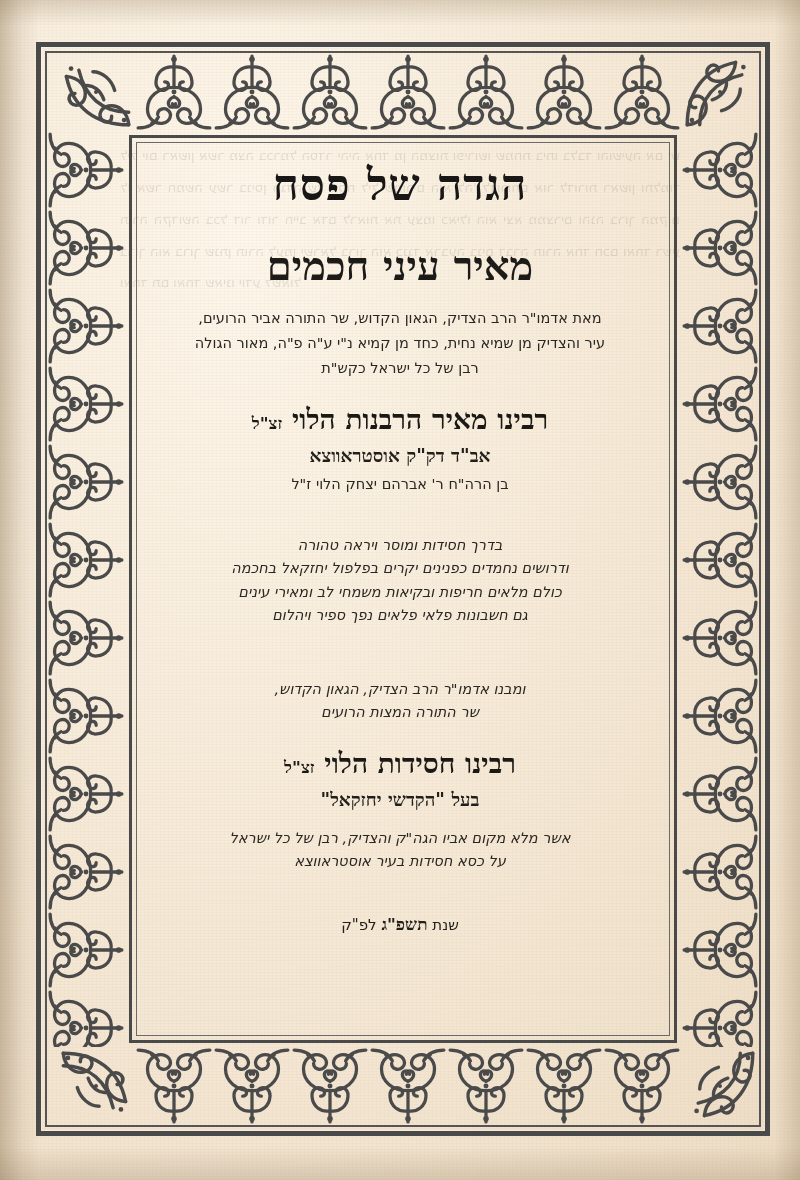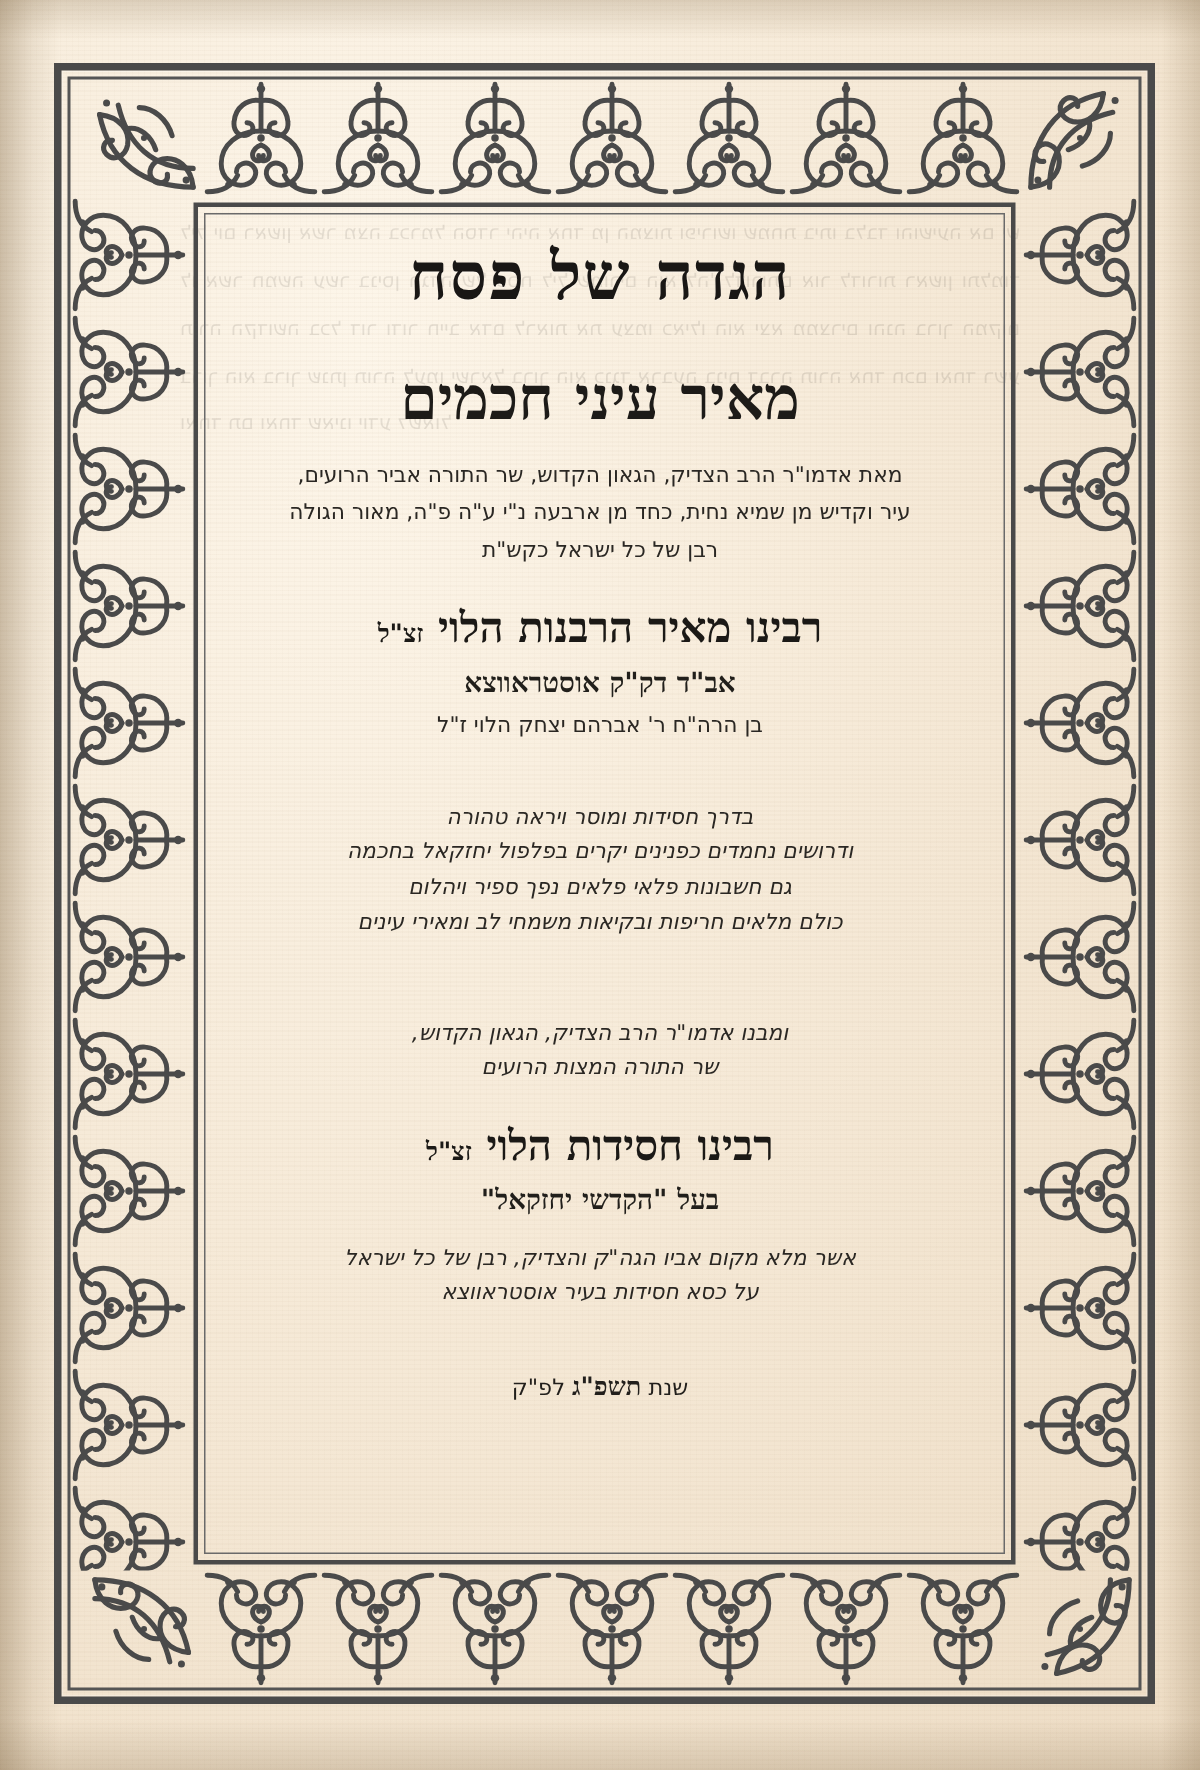--- a/index.html
+++ b/index.html
@@ -1017,38 +1017,38 @@
   </div>
 
   <div class="content">
 
     <div class="title-main">הגדה של פסח</div>
 
     <div class="title-sub">מאיר עיני חכמים</div>
 
     <div class="block">
       <div>מאת אדמו"ר הרב הצדיק, הגאון הקדוש, שר התורה אביר הרועים,</div>
-      <div>עיר וקדיש מן שמיא נחית, כחד מן ארבעה נ"י ע"ה פ"ה, מאור הגולה</div>
+      <div>עיר והצדיק מן שמיא נחית, כחד מן קמיא נ"י ע"ה פ"ה, מאור הגולה</div>
       <div>רבן של כל ישראל כקש"ת</div>
     </div>
 
     <div class="author-name">
       <span>רבינו מאיר הרבנות הלוי</span>
       <span class="suffix">זצ"ל</span>
     </div>
     <div class="author-role">אב"ד דק"ק אוסטראווצא</div>
     <div class="author-lineage">בן הרה"ח ר' אברהם יצחק הלוי ז"ל</div>
 
     <div class="spacer-md"></div>
 
     <div class="block tight">
       <div>בדרך חסידות ומוסר ויראה טהורה</div>
       <div>ודרושים נחמדים כפנינים יקרים בפלפול יחזקאל בחכמה</div>
+      <div>כולם מלאים חריפות ובקיאות משמחי לב ומאירי עינים</div>
       <div>גם חשבונות פלאי פלאים נפך ספיר ויהלום</div>
-      <div>כולם מלאים חריפות ובקיאות משמחי לב ומאירי עינים</div>
     </div>
 
     <div class="spacer-lg"></div>
 
     <div class="block tight">
       <div>ומבנו אדמו"ר הרב הצדיק, הגאון הקדוש,</div>
       <div>שר התורה המצות הרועים</div>
     </div>
 
     <div class="author-name">

